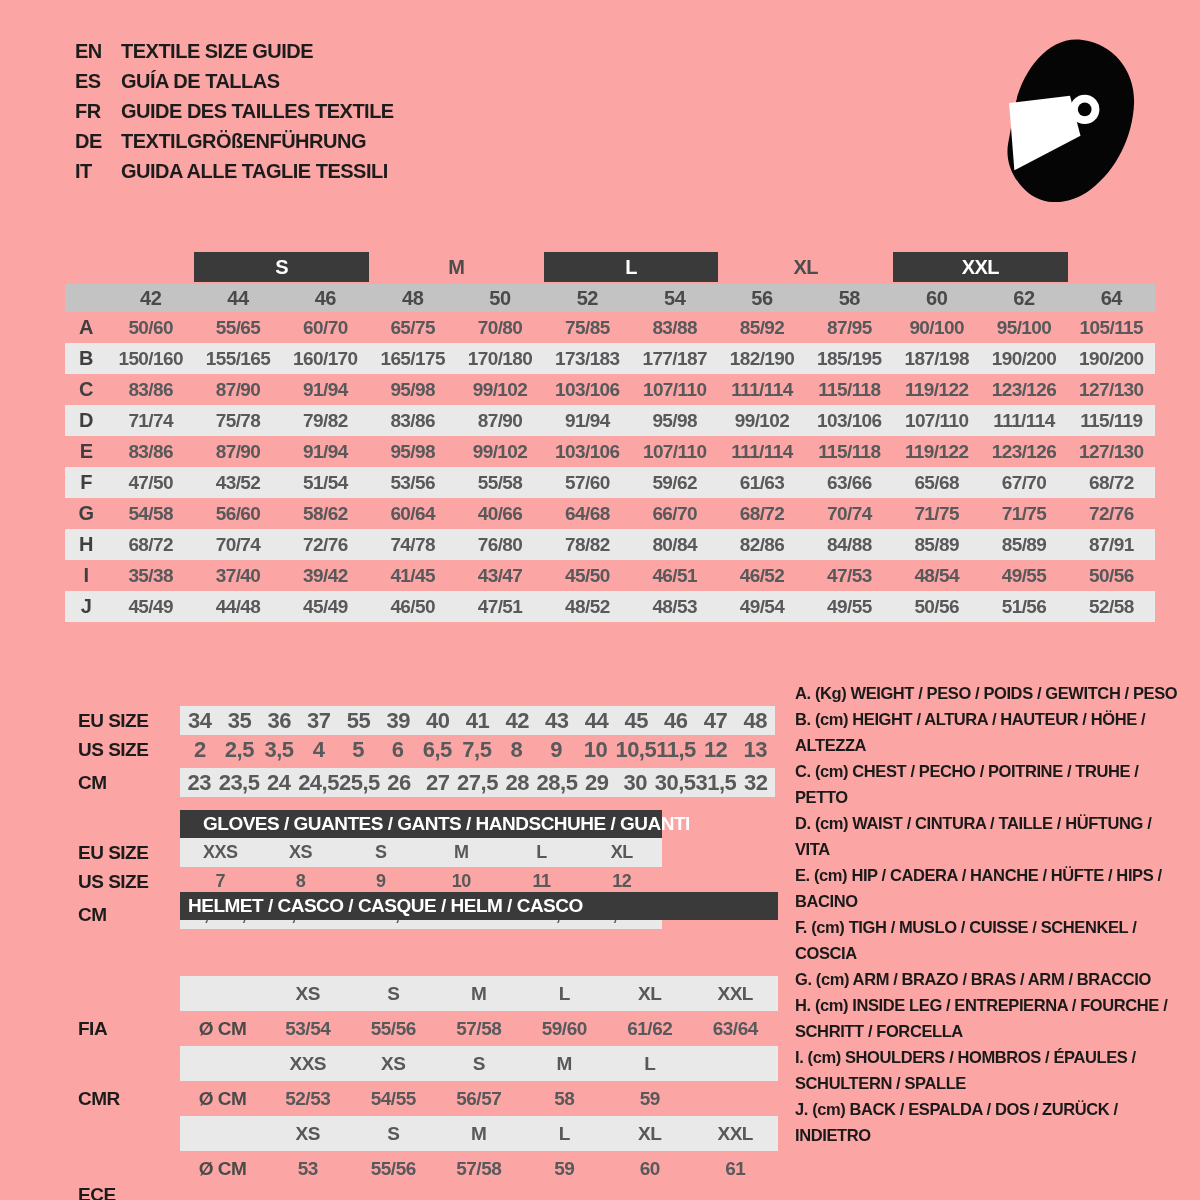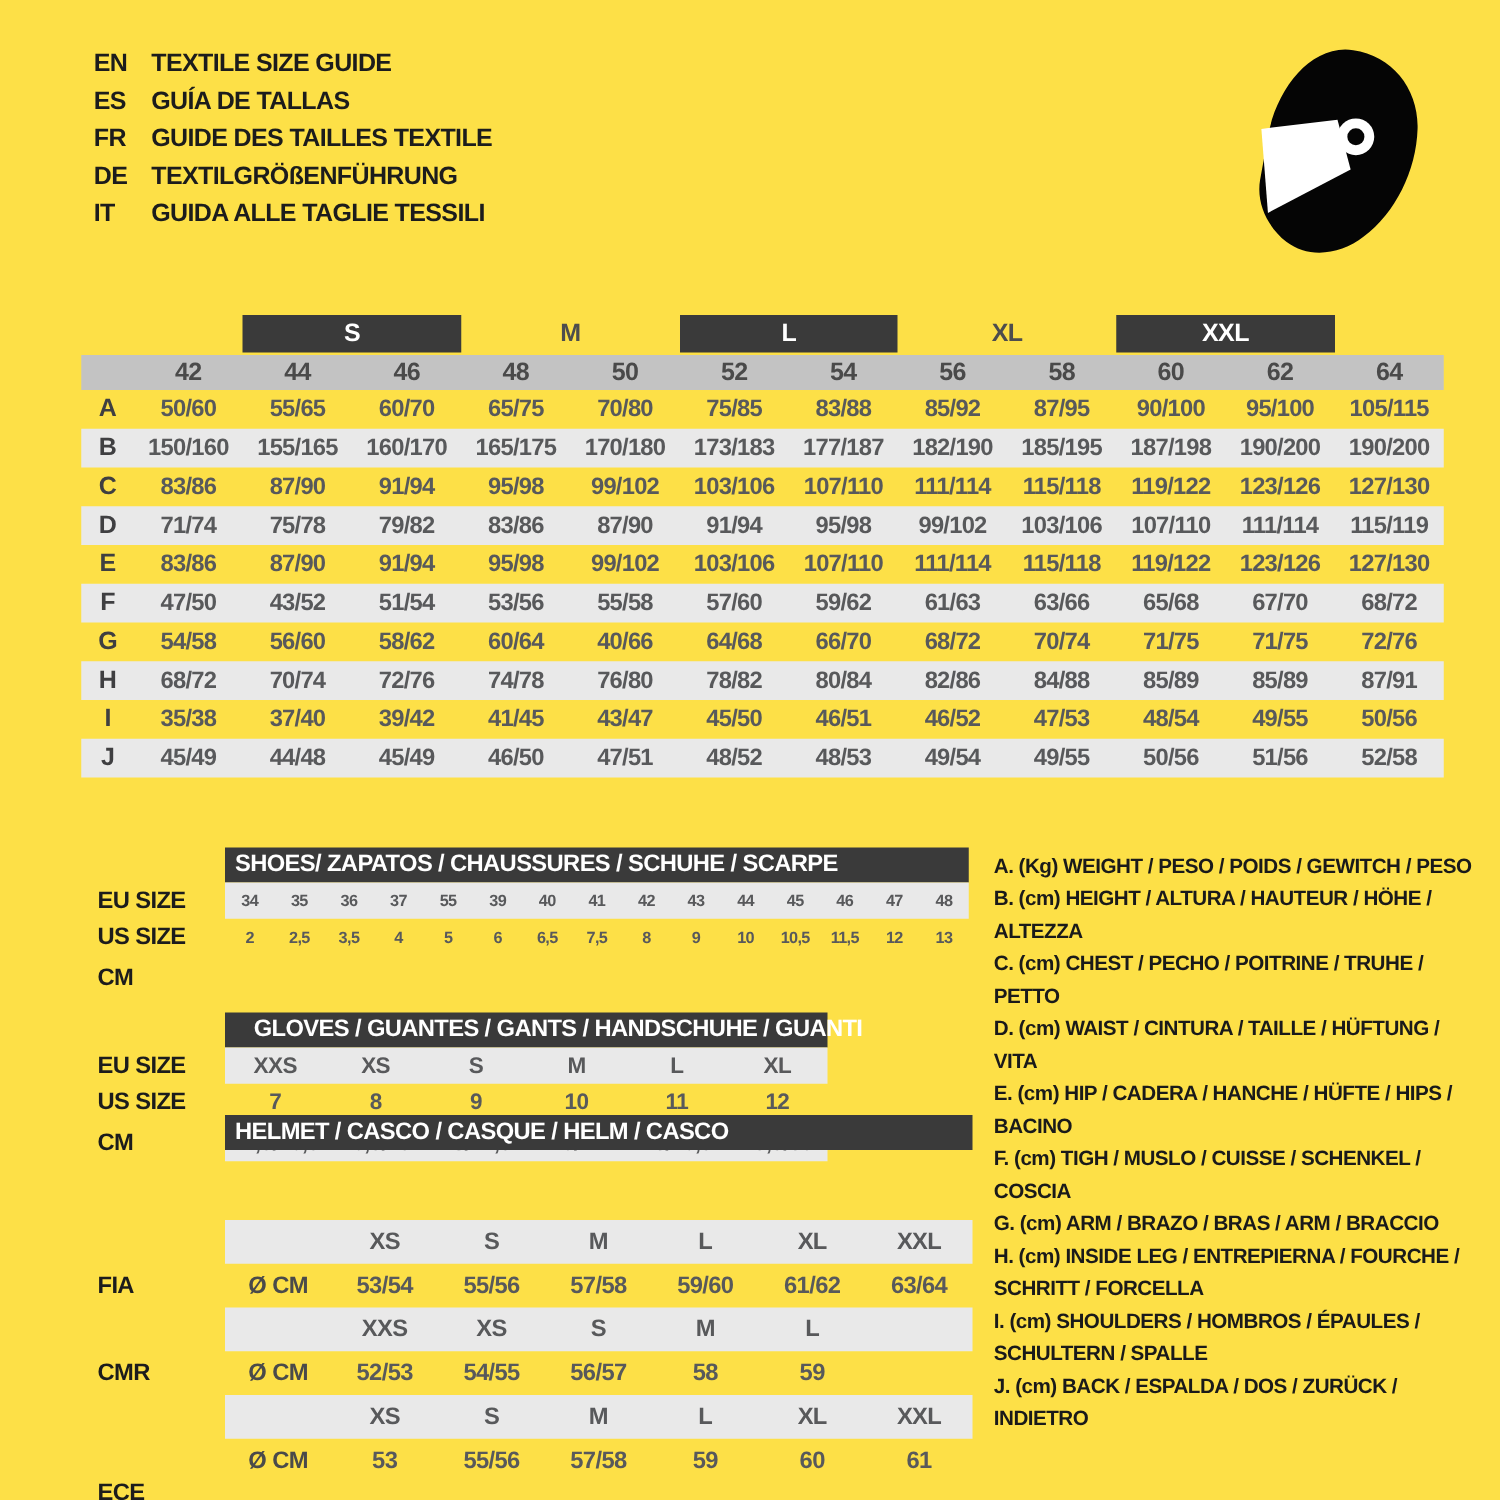--- a/index.html
+++ b/index.html
@@ -1,21 +1,21 @@
 <!DOCTYPE html>
 <html><head>
 <meta charset="utf-8">
 <style>
   html,body{margin:0;padding:0;}
   body{
     width:1200px;height:1200px;background:#ffffff;
     font-family:"Liberation Sans", sans-serif;
     -webkit-font-smoothing:antialiased;
   }
-  .page{position:relative;width:1200px;height:1200px;background:#fde047;overflow:hidden;}
+  .page{position:relative;width:1200px;height:1200px;background:#fca5a5;overflow:hidden;}
 
   
   .lang-block{position:absolute;left:75px;top:36px;}
   .lang-line{display:flex;height:30px;align-items:center;}
   .lang-code{width:46px;font-weight:bold;font-size:20px;color:#1c1c1c;letter-spacing:-0.5px;}
   .lang-title{font-weight:bold;font-size:20px;color:#1c1c1c;letter-spacing:-0.5px;}
 
   
   .helmet-icon{position:absolute;left:995px;top:38px;width:150px;height:168px;}
 
@@ -45,21 +45,21 @@
 
   .shoes-rows{position:absolute;left:180px;top:706px;width:595px;}
   .gloves-rows{position:absolute;left:180px;top:838px;width:482px;}
   .helmet-rows{position:absolute;left:180px;top:976px;width:598px;}
 
   .srow{display:grid;height:29px;}
   .srow.gray{background:#e9e9e9;}
   .srow.gap{margin-top:4px;}
   .scell{display:flex;align-items:center;justify-content:center;
     font-weight:bold;color:#58595b;letter-spacing:-0.5px;white-space:nowrap;}
-  .shoes-rows .scell{font-size:13px;}
+  .shoes-rows .scell{font-size:22px;}
   .gloves-rows .scell{font-size:18px;}
 
   .hrow{display:grid;grid-template-columns:85px repeat(6,1fr);height:35px;}
   .hrow.gray{background:#e9e9e9;}
   .hcell{display:flex;align-items:center;justify-content:center;
     font-weight:bold;font-size:19px;color:#58595b;letter-spacing:-0.5px;white-space:nowrap;}
   .hcell.unit{color:#4a4a4a;}
 
   .side-label{position:absolute;left:78px;font-weight:bold;font-size:19px;
     color:#1c1c1c;letter-spacing:-0.5px;white-space:nowrap;}
@@ -274,21 +274,20 @@
           <div class="tcell">48/53</div>
           <div class="tcell">49/54</div>
           <div class="tcell">49/55</div>
           <div class="tcell">50/56</div>
           <div class="tcell">51/56</div>
           <div class="tcell">52/58</div>
         </div>
       </div>
   </div>
 
-  <div class="section-bar shoes-bar">SHOES/ ZAPATOS / CHAUSSURES / SCHUHE / SCARPE</div>
   <div class="shoes-rows" id="shoes-rows">
       <div class="srow gray" style="grid-template-columns: repeat(15, 1fr);">
         <div class="scell">34</div>
         <div class="scell">35</div>
         <div class="scell">36</div>
         <div class="scell">37</div>
         <div class="scell">55</div>
         <div class="scell">39</div>
         <div class="scell">40</div>
         <div class="scell">41</div>
@@ -310,20 +309,37 @@
         <div class="scell">6,5</div>
         <div class="scell">7,5</div>
         <div class="scell">8</div>
         <div class="scell">9</div>
         <div class="scell">10</div>
         <div class="scell">10,5</div>
         <div class="scell">11,5</div>
         <div class="scell">12</div>
         <div class="scell">13</div>
       </div>
+      <div class="srow gray gap" style="grid-template-columns: repeat(15, 1fr);">
+        <div class="scell">23</div>
+        <div class="scell">23,5</div>
+        <div class="scell">24</div>
+        <div class="scell">24,5</div>
+        <div class="scell">25,5</div>
+        <div class="scell">26</div>
+        <div class="scell">27</div>
+        <div class="scell">27,5</div>
+        <div class="scell">28</div>
+        <div class="scell">28,5</div>
+        <div class="scell">29</div>
+        <div class="scell">30</div>
+        <div class="scell">30,5</div>
+        <div class="scell">31,5</div>
+        <div class="scell">32</div>
+      </div>
     </div>
   <div class="side-label" style="top:710px;">EU SIZE</div>
   <div class="side-label" style="top:739px;">US SIZE</div>
   <div class="side-label" style="top:772px;">CM</div>
 
   <div class="section-bar gloves-bar">GLOVES / GUANTES / GANTS / HANDSCHUHE / GUANTI</div>
   <div class="gloves-rows" id="gloves-rows">
       <div class="srow gray" style="grid-template-columns: repeat(6, 1fr);">
         <div class="scell">XXS</div>
         <div class="scell">XS</div>

